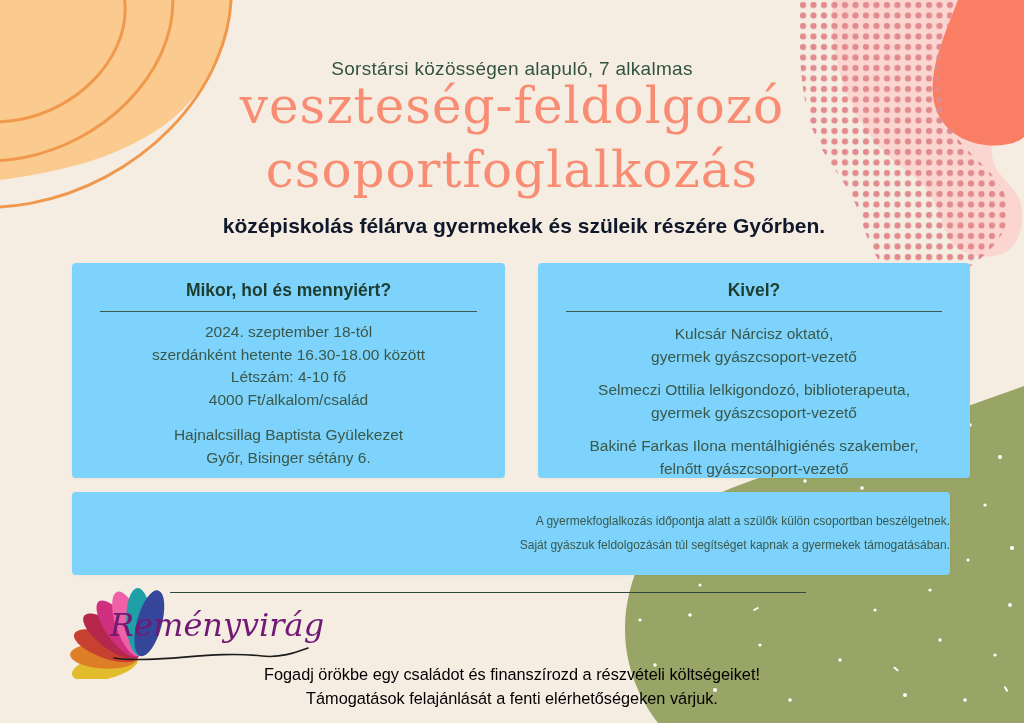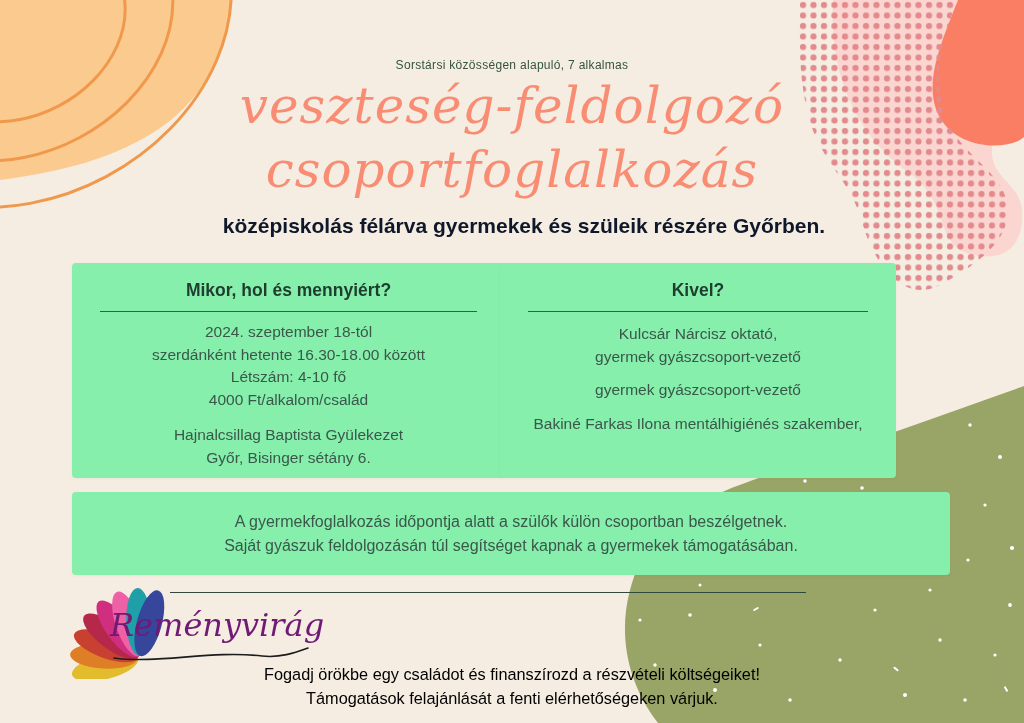--- a/index.html
+++ b/index.html
@@ -6,56 +6,56 @@
   body{font-family:"Liberation Sans",sans-serif;}
   .page{
     position:relative;width:1024px;height:723px;overflow:hidden;
     background:#F5EDE2;color:#2C4A3B;
   }
   .decor{position:absolute;inset:0;z-index:0;}
   .layer{position:absolute;z-index:1;}
 
   .kicker{
     top:58px;left:0;width:1024px;text-align:center;
-    font-size:12px;letter-spacing:.3px;color:#33523F;
+    font-size:19px;letter-spacing:.3px;color:#33523F;
   }
   .title{
     top:74px;left:0;width:1024px;text-align:center;
     font-family:"DejaVu Serif",serif;font-weight:400;
-    font-size:50px;line-height:64px;color:#F98D74;letter-spacing:1px;font-style:italic;
+    font-size:50px;line-height:64px;color:#F98D74;letter-spacing:1px;
   }
   .subtitle{
     top:214px;left:12px;width:1024px;text-align:center;
     font-size:21px;font-weight:bold;color:#0f172a;
   }
 
   .card{
-    position:absolute;background:#86efac;border-radius:4px;
+    position:absolute;background:#7dd3fc;border-radius:4px;
     box-shadow:0 1px 3px rgba(90,70,50,.05);z-index:1;
   }
   .card-when{left:72px;top:263px;width:433px;height:215px;}
-  .card-who{left:500px;top:263px;width:396px;height:215px;}
+  .card-who{left:538px;top:263px;width:432px;height:215px;}
   .card-note{left:72px;top:492px;width:878px;height:83px;}
   .card h2{
     margin:17px 0 0;text-align:center;
     font-size:17.5px;font-weight:bold;color:#1F3D2E;
   }
   .card .rule{
     width:calc(100% - 56px);margin:10px auto 0;
     border:0;border-top:1.5px solid #3D5A4B;height:0;
   }
   .card-body{
     margin-top:9px;text-align:center;
     font-size:15.5px;line-height:22.5px;color:#3A584A;
   }
   .addr{margin-top:13px;}
   .who-entry{margin-bottom:6px;margin-top:11px;}
   .note-body{
-    padding-top:18px;text-align:center;
-    font-size:16px;line-height:23.5px;color:#3A584A;
+    padding-top:18px;text-align:right;
+    font-size:12px;line-height:23.5px;color:#3A584A;
   }
 
   .footer-rule{
     position:absolute;left:170px;top:592px;width:636px;height:0;
     border-top:1.5px solid #2F4A3C;z-index:1;
   }
   .logo{position:absolute;left:70px;top:574px;width:250px;height:105px;z-index:2;}
   .logo-flower{position:absolute;left:0;top:0;}
   .logo-text{
     position:absolute;left:40px;top:32px;width:200px;
@@ -162,24 +162,26 @@
 
   <div class="card card-who">
     <h2>Kivel?</h2>
     <hr class="rule">
     <div class="card-body">
       <div class="who-entry">
         <div>Kulcsár Nárcisz oktató,</div>
         <div>gyermek gyászcsoport-vezető</div>
       </div>
       <div class="who-entry">
+        <div>Selmeczi Ottilia lelkigondozó, biblioterapeuta,</div>
         <div>gyermek gyászcsoport-vezető</div>
       </div>
       <div class="who-entry">
         <div>Bakiné Farkas Ilona mentálhigiénés szakember,</div>
+        <div>felnőtt gyászcsoport-vezető</div>
       </div>
     </div>
   </div>
 
   <div class="card card-note">
     <div class="note-body">
       <div>A gyermekfoglalkozás időpontja alatt a szülők külön csoportban beszélgetnek.</div>
       <div>Saját gyászuk feldolgozásán túl segítséget kapnak a gyermekek támogatásában.</div>
     </div>
   </div>

